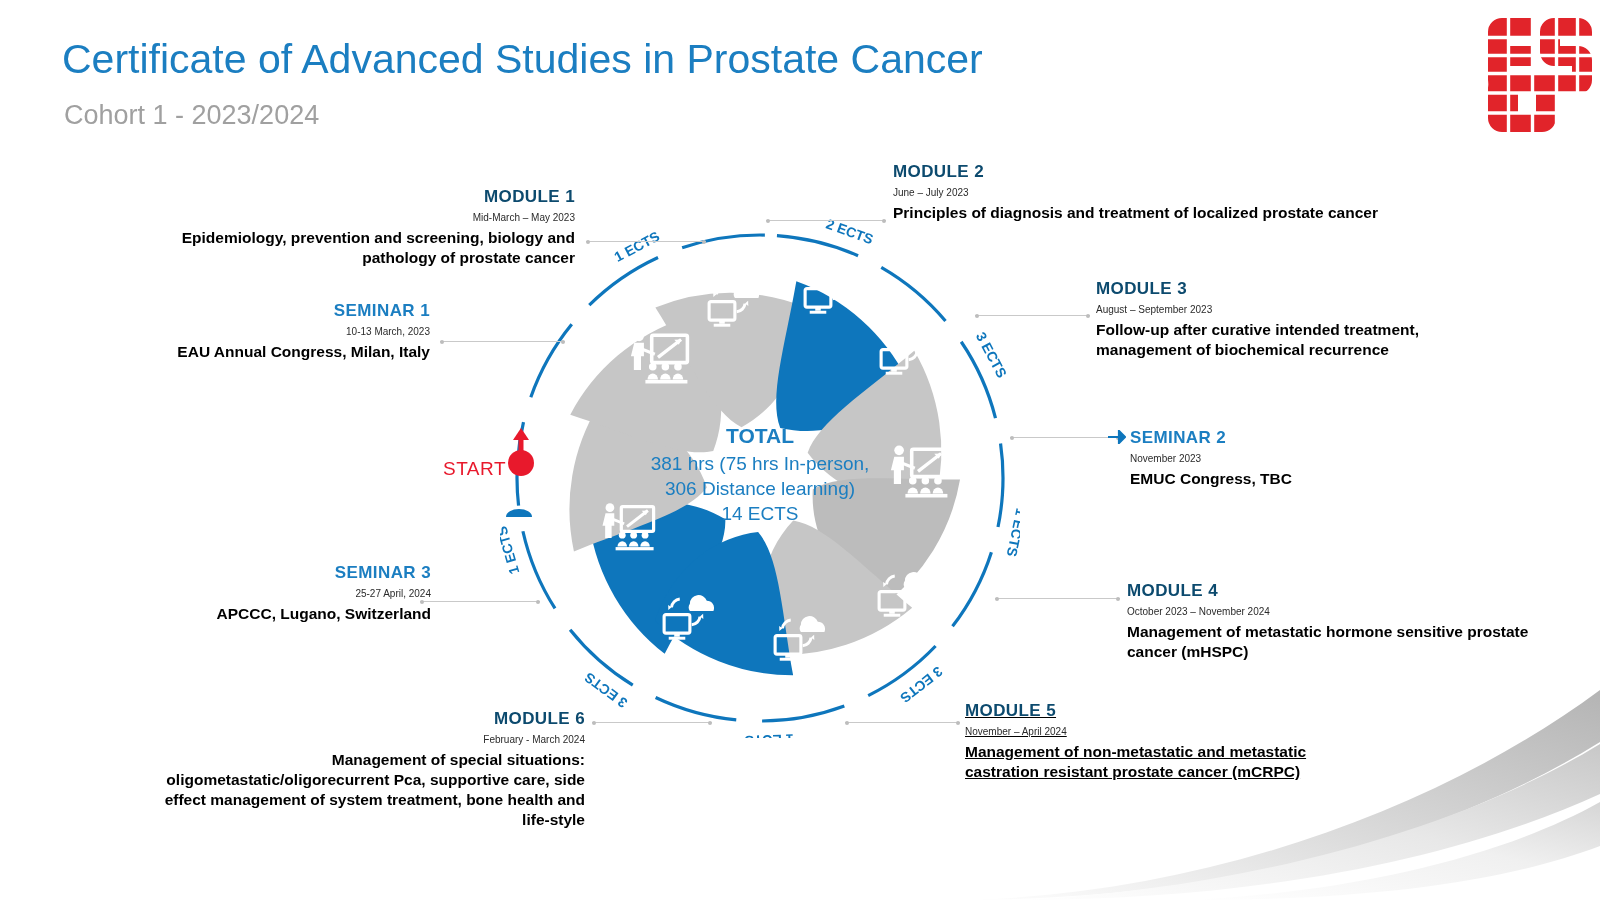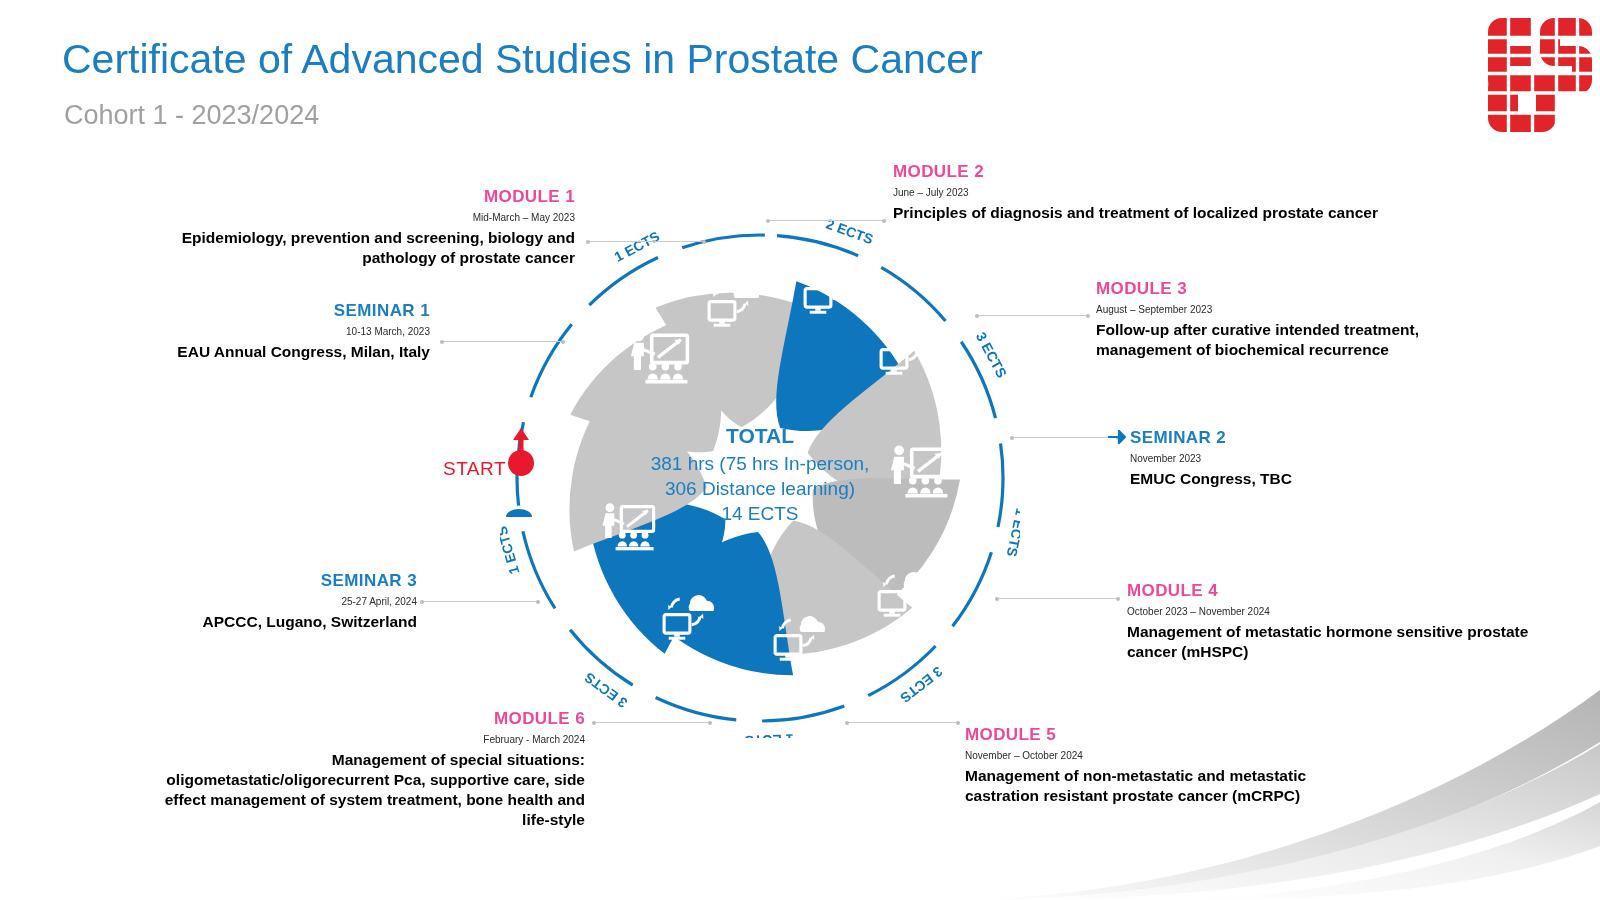--- a/index.html
+++ b/index.html
@@ -31,21 +31,21 @@
     position:absolute;left:122px;top:48px;
     font-size:11.5px;line-height:14.5px;color:#1a1a1a;font-weight:400;
   }
 
   
   .wheel{position:absolute;left:500px;top:218px;width:520px;height:520px;}
 
   
   .blk{position:absolute;}
   .blk .hdr{font-size:17px;font-weight:bold;letter-spacing:0.4px;line-height:21px;}
-  .blk .hdr.mod{color:#ec4899;}
+  .blk .hdr.mod{color:#0c4a6e;}
   .blk .hdr.sem{color:#1b7ec1;}
   .blk .date{font-size:10px;color:#2b2b2b;line-height:21px;font-weight:400;}
   .blk .desc{font-size:15.5px;color:#000000;font-weight:bold;line-height:20px;}
   .r-align{text-align:right;}
   .l-align{text-align:left;}
 
   
   .conn{position:absolute;height:1px;background:#c9c9c9;}
   .conn::before{
     content:"";position:absolute;left:0;top:-1.5px;
@@ -288,33 +288,33 @@
     <div class="date">November 2023</div>
     <div class="desc">EMUC Congress, TBC</div>
   </div>
 
   <div class="blk l-align" style="left:1127px;top:580px;width:415px;">
     <div class="hdr mod">MODULE 4</div>
     <div class="date">October 2023 – November 2024</div>
     <div class="desc">Management of metastatic hormone sensitive prostate cancer (mHSPC)</div>
   </div>
 
-  <div class="blk l-align" style="left:965px;top:724px;width:400px;">
+  <div class="blk l-align" style="left:965px;top:700px;width:400px;text-decoration:underline;">
     <div class="hdr mod">MODULE 5</div>
-    <div class="date">November – October 2024</div>
+    <div class="date">November – April 2024</div>
     <div class="desc">Management of non-metastatic and metastatic castration resistant prostate cancer (mCRPC)</div>
   </div>
 
   <div class="blk r-align" style="left:160px;top:708px;width:425px;">
     <div class="hdr mod">MODULE 6</div>
     <div class="date">February - March 2024</div>
     <div class="desc">Management of special situations: oligometastatic/oligorecurrent Pca, supportive care, side effect management of system treatment, bone health and life-style</div>
   </div>
 
-  <div class="blk r-align" style="left:102px;top:562px;width:315px;margin-top:8px;">
+  <div class="blk r-align" style="left:116px;top:562px;width:315px;">
     <div class="hdr sem">SEMINAR 3</div>
     <div class="date">25-27 April, 2024</div>
     <div class="desc">APCCC, Lugano, Switzerland</div>
   </div>
 
   <svg class="swoosh" viewBox="0 0 640 210" preserveAspectRatio="none">
     <defs>
       <linearGradient id="sw1" x1="0" y1="1" x2="1" y2="0">
         <stop offset="0%" stop-color="#ffffff"></stop>
         <stop offset="45%" stop-color="#dcdcdc"></stop>

